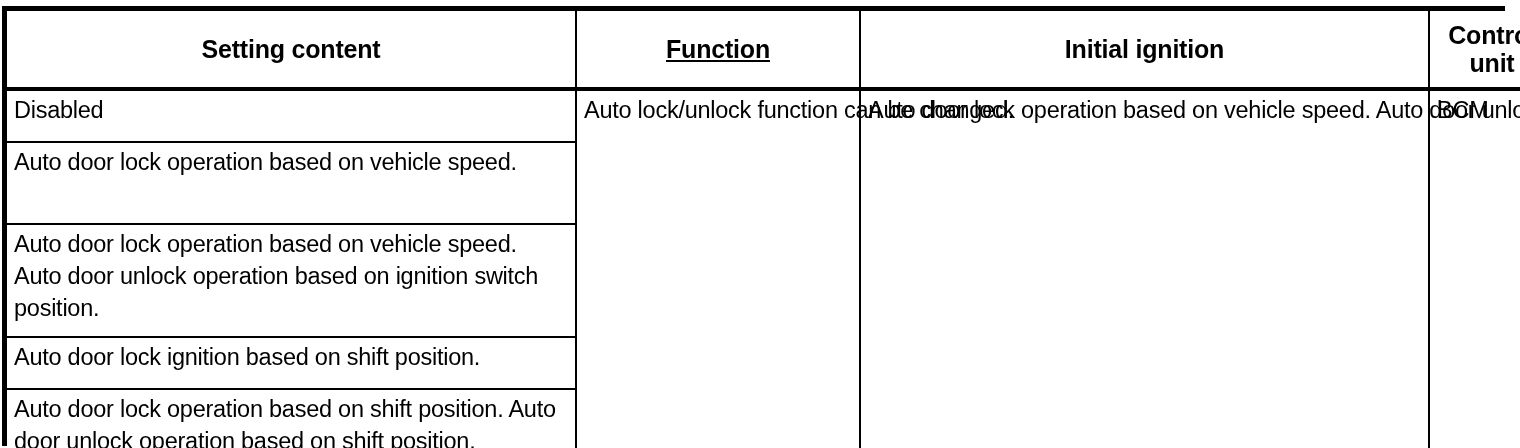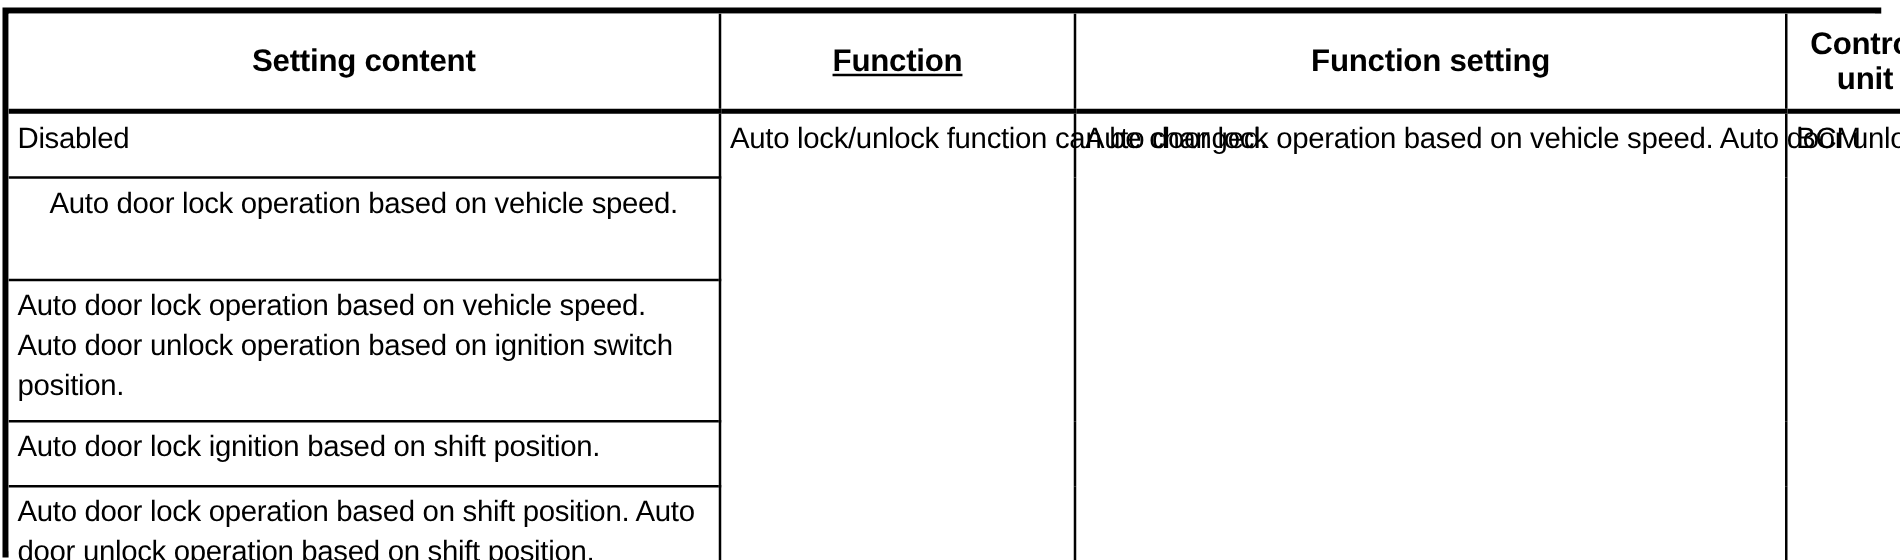--- a/index.html
+++ b/index.html
@@ -102,21 +102,21 @@
 
 <div class="page">
 
   <div class="table-wrap">
     <table class="spec-table">
 
       <thead>
         <tr>
           <th class="col-setting" style="width:556px;">Setting content</th>
           <th class="col-function" style="width:270px;text-decoration:underline;">Function</th>
-          <th class="col-initial" style="width:555px;">Function setting</th>
+          <th class="col-initial" style="width:555px;">Initial ignition</th>
           <th class="col-control" style="width:112px;">Control unit</th>
         </tr>
       </thead>
 
       <tbody>
 
         <tr class="row-disabled">
           <td class="col-setting" style="height:42px;">
             <span class="cell-text">Disabled</span>
           </td>
@@ -125,21 +125,21 @@
           </td>
           <td class="col-initial span-cell" rowspan="5">
             <span class="cell-text">Auto door lock operation based on vehicle speed. Auto door unlock operation based on ignition switch position.</span>
           </td>
           <td class="col-control span-cell" rowspan="5">
             <span class="cell-text">BCM</span>
           </td>
         </tr>
 
         <tr class="row-vehicle-speed">
-          <td class="col-setting" style="height:72px;text-align:center;">
+          <td class="col-setting" style="height:72px;">
             <span class="cell-text">Auto door lock operation based on vehicle speed.</span>
           </td>
         </tr>
 
         <tr class="row-vehicle-ignition">
           <td class="col-setting" style="height:103px;">
             <span class="cell-text">Auto door lock operation based on vehicle speed. Auto door unlock operation based on ignition switch position.</span>
           </td>
         </tr>
 

